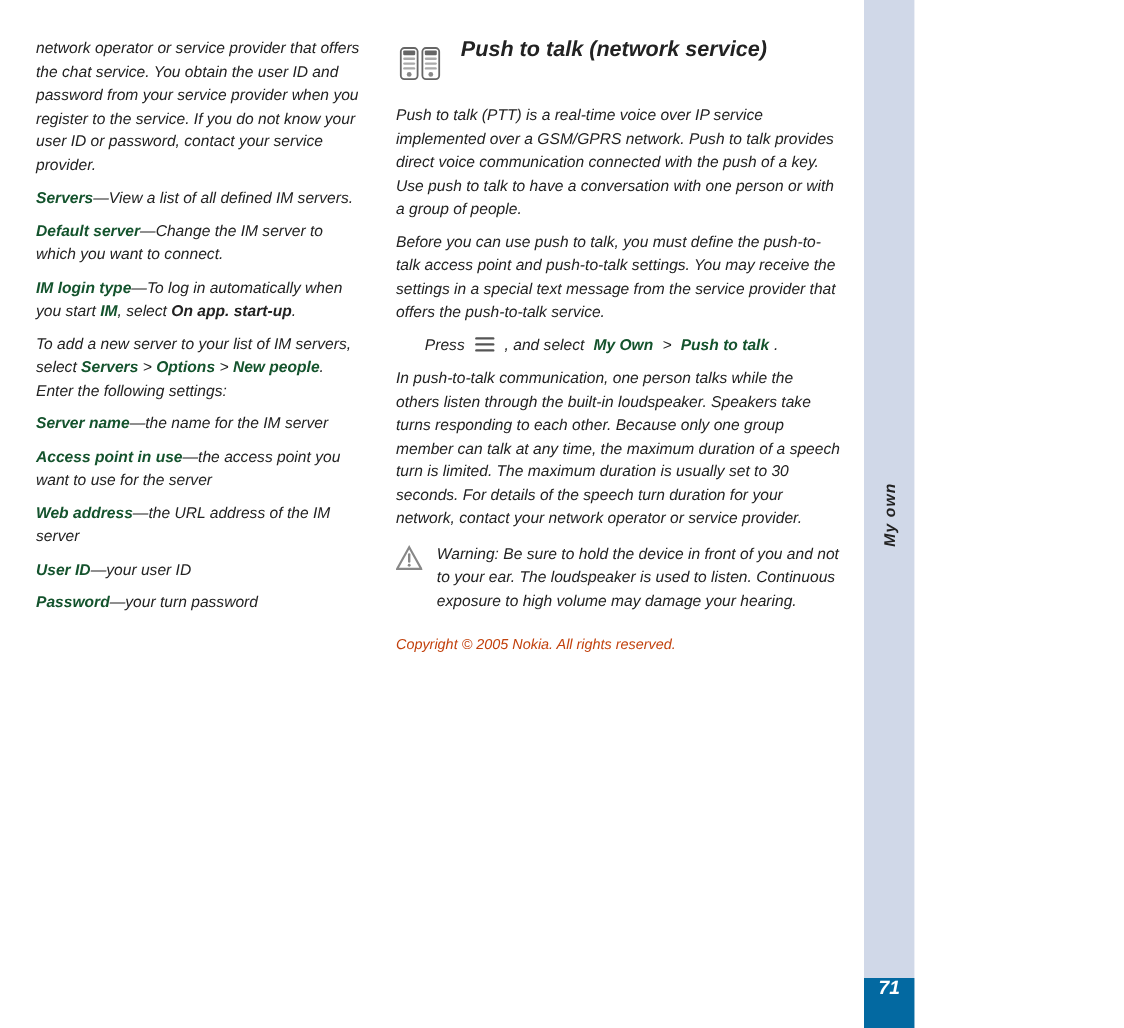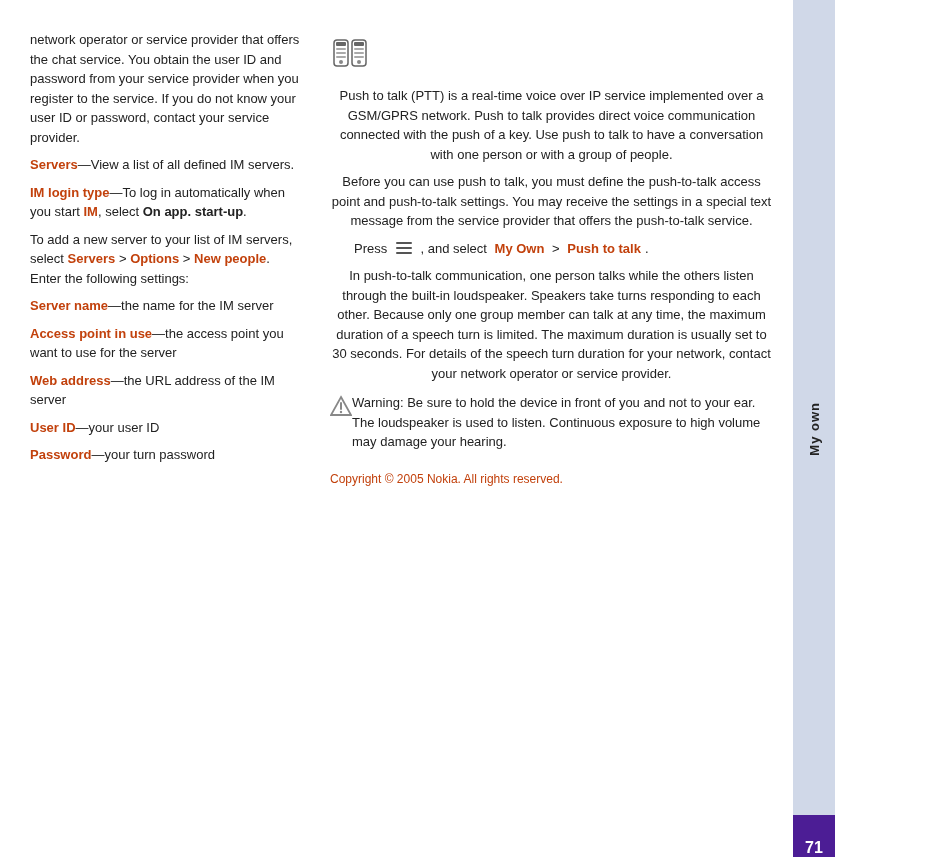--- a/index.html
+++ b/index.html
@@ -9,22 +9,23 @@
       background: #fff;
       font-family: Arial, Helvetica, sans-serif;
       font-size: 13px;
       color: #222;
       overflow: hidden;
       position: relative;
     }
 
     .page-container {
       display: flex;
-      width: 835px;
+      width: 762px;
       height: 857px;
+      font-style: italic;
     }
 
     .main-content {
       flex: 1;
       display: flex;
       flex-direction: column;
       padding: 30px 20px 20px 30px;
       position: relative;
     }
 
@@ -62,32 +63,32 @@
       letter-spacing: 1px;
       white-space: nowrap;
     }
 
     .page-number-box {
       position: absolute;
       bottom: 0;
       left: 0;
       width: 42px;
       height: 42px;
-      background: #4c1d95;
-      display: flex;
-      align-items: flex-end;
+      background: #0369a1;
+      display: flex;
+      align-items: flex-start;
       justify-content: center;
       color: #fff;
       font-size: 16px;
       font-weight: bold;
     }
 
     p { margin-bottom: 8px; line-height: 1.5; }
     p:last-child { margin-bottom: 0; }
-    .bold-link { color: #c2410c; font-weight: bold; text-decoration: none; }
+    .bold-link { color: #14532d; font-weight: bold; text-decoration: none; }
     .bold { font-weight: bold; }
 
     .section-title {
       display: flex;
       align-items: flex-start;
       gap: 10px;
       margin-bottom: 10px;
     }
 
     .section-title-icon {
@@ -99,21 +100,21 @@
 
     .section-title h2 {
       font-size: 18px;
       font-weight: bold;
       line-height: 1.3;
       color: #222;
     }
 
     .warning-box {
       display: flex;
-      gap: 0;
+      gap: 12px;
       margin-top: 10px;
       margin-bottom: 20px;
       line-height: 1.5;
     }
 
     .warning-icon {
       flex-shrink: 0;
       margin-top: 2px;
     }
 
@@ -121,21 +122,20 @@
       text-align: left;
       font-size: 12px;
       color: #c2410c;
       margin-top: 16px;
       padding-right: 10px;
     }
 
     .right-col p {
       font-size: 13px;
       line-height: 1.5;
-      text-align: center;
     }
 
     .press-line {
       display: flex;
       align-items: center;
       gap: 4px;
       margin-bottom: 8px;
       flex-wrap: wrap;
       margin-left: 24px;
     }
@@ -147,20 +147,23 @@
   <div class="main-content">
     <div class="two-col">
 
       <div class="left-col">
         <p>network operator or service provider that offers the chat service. You obtain the user ID and password from your service provider when you register to the service. If you do not know your user ID or password, contact your service provider.</p>
 
         <p>
           <a class="bold-link">Servers</a><span>—View a list of all defined IM servers.</span>
         </p>
 
+        <p>
+          <a class="bold-link">Default server</a><span>—Change the IM server to which you want to connect.</span>
+        </p>
 
         <p>
           <a class="bold-link">IM login type</a><span>—To log in automatically when you start </span><a class="bold-link">IM</a><span>, select </span><span class="bold">On app. start-up</span><span>.</span>
         </p>
 
         <p>
           <span>To add a new server to your list of IM servers, select </span><a class="bold-link">Servers</a><span> &gt; </span><a class="bold-link">Options</a><span> &gt; </span><a class="bold-link">New people</a><span>. Enter the following settings:</span>
         </p>
 
         <p>
@@ -199,20 +202,21 @@
               <circle cx="11" cy="30" r="2" fill="#888"></circle>
 
               <rect x="22" y="8" width="14" height="26" rx="3" ry="3" fill="none" stroke="#666" stroke-width="1.5"></rect>
               <rect x="24" y="10" width="10" height="4" rx="1" fill="#666"></rect>
               <rect x="24" y="16" width="10" height="2" rx="1" fill="#aaa"></rect>
               <rect x="24" y="20" width="10" height="2" rx="1" fill="#aaa"></rect>
               <rect x="24" y="24" width="10" height="2" rx="1" fill="#aaa"></rect>
               <circle cx="29" cy="30" r="2" fill="#888"></circle>
             </svg>
           </div>
+          <h2>Push to talk (network service)</h2>
         </div>
 
         <p>Push to talk (PTT) is a real-time voice over IP service implemented over a GSM/GPRS network. Push to talk provides direct voice communication connected with the push of a key. Use push to talk to have a conversation with one person or with a group of people.</p>
 
         <p>Before you can use push to talk, you must define the push-to-talk access point and push-to-talk settings. You may receive the settings in a special text message from the service provider that offers the push-to-talk service.</p>
 
         <p class="press-line">
           <span>Press&nbsp;</span>
           <span style="display:inline-flex;align-items:center;">
             <svg width="18" height="18" viewBox="0 0 18 18" xmlns="http://www.w3.org/2000/svg">

